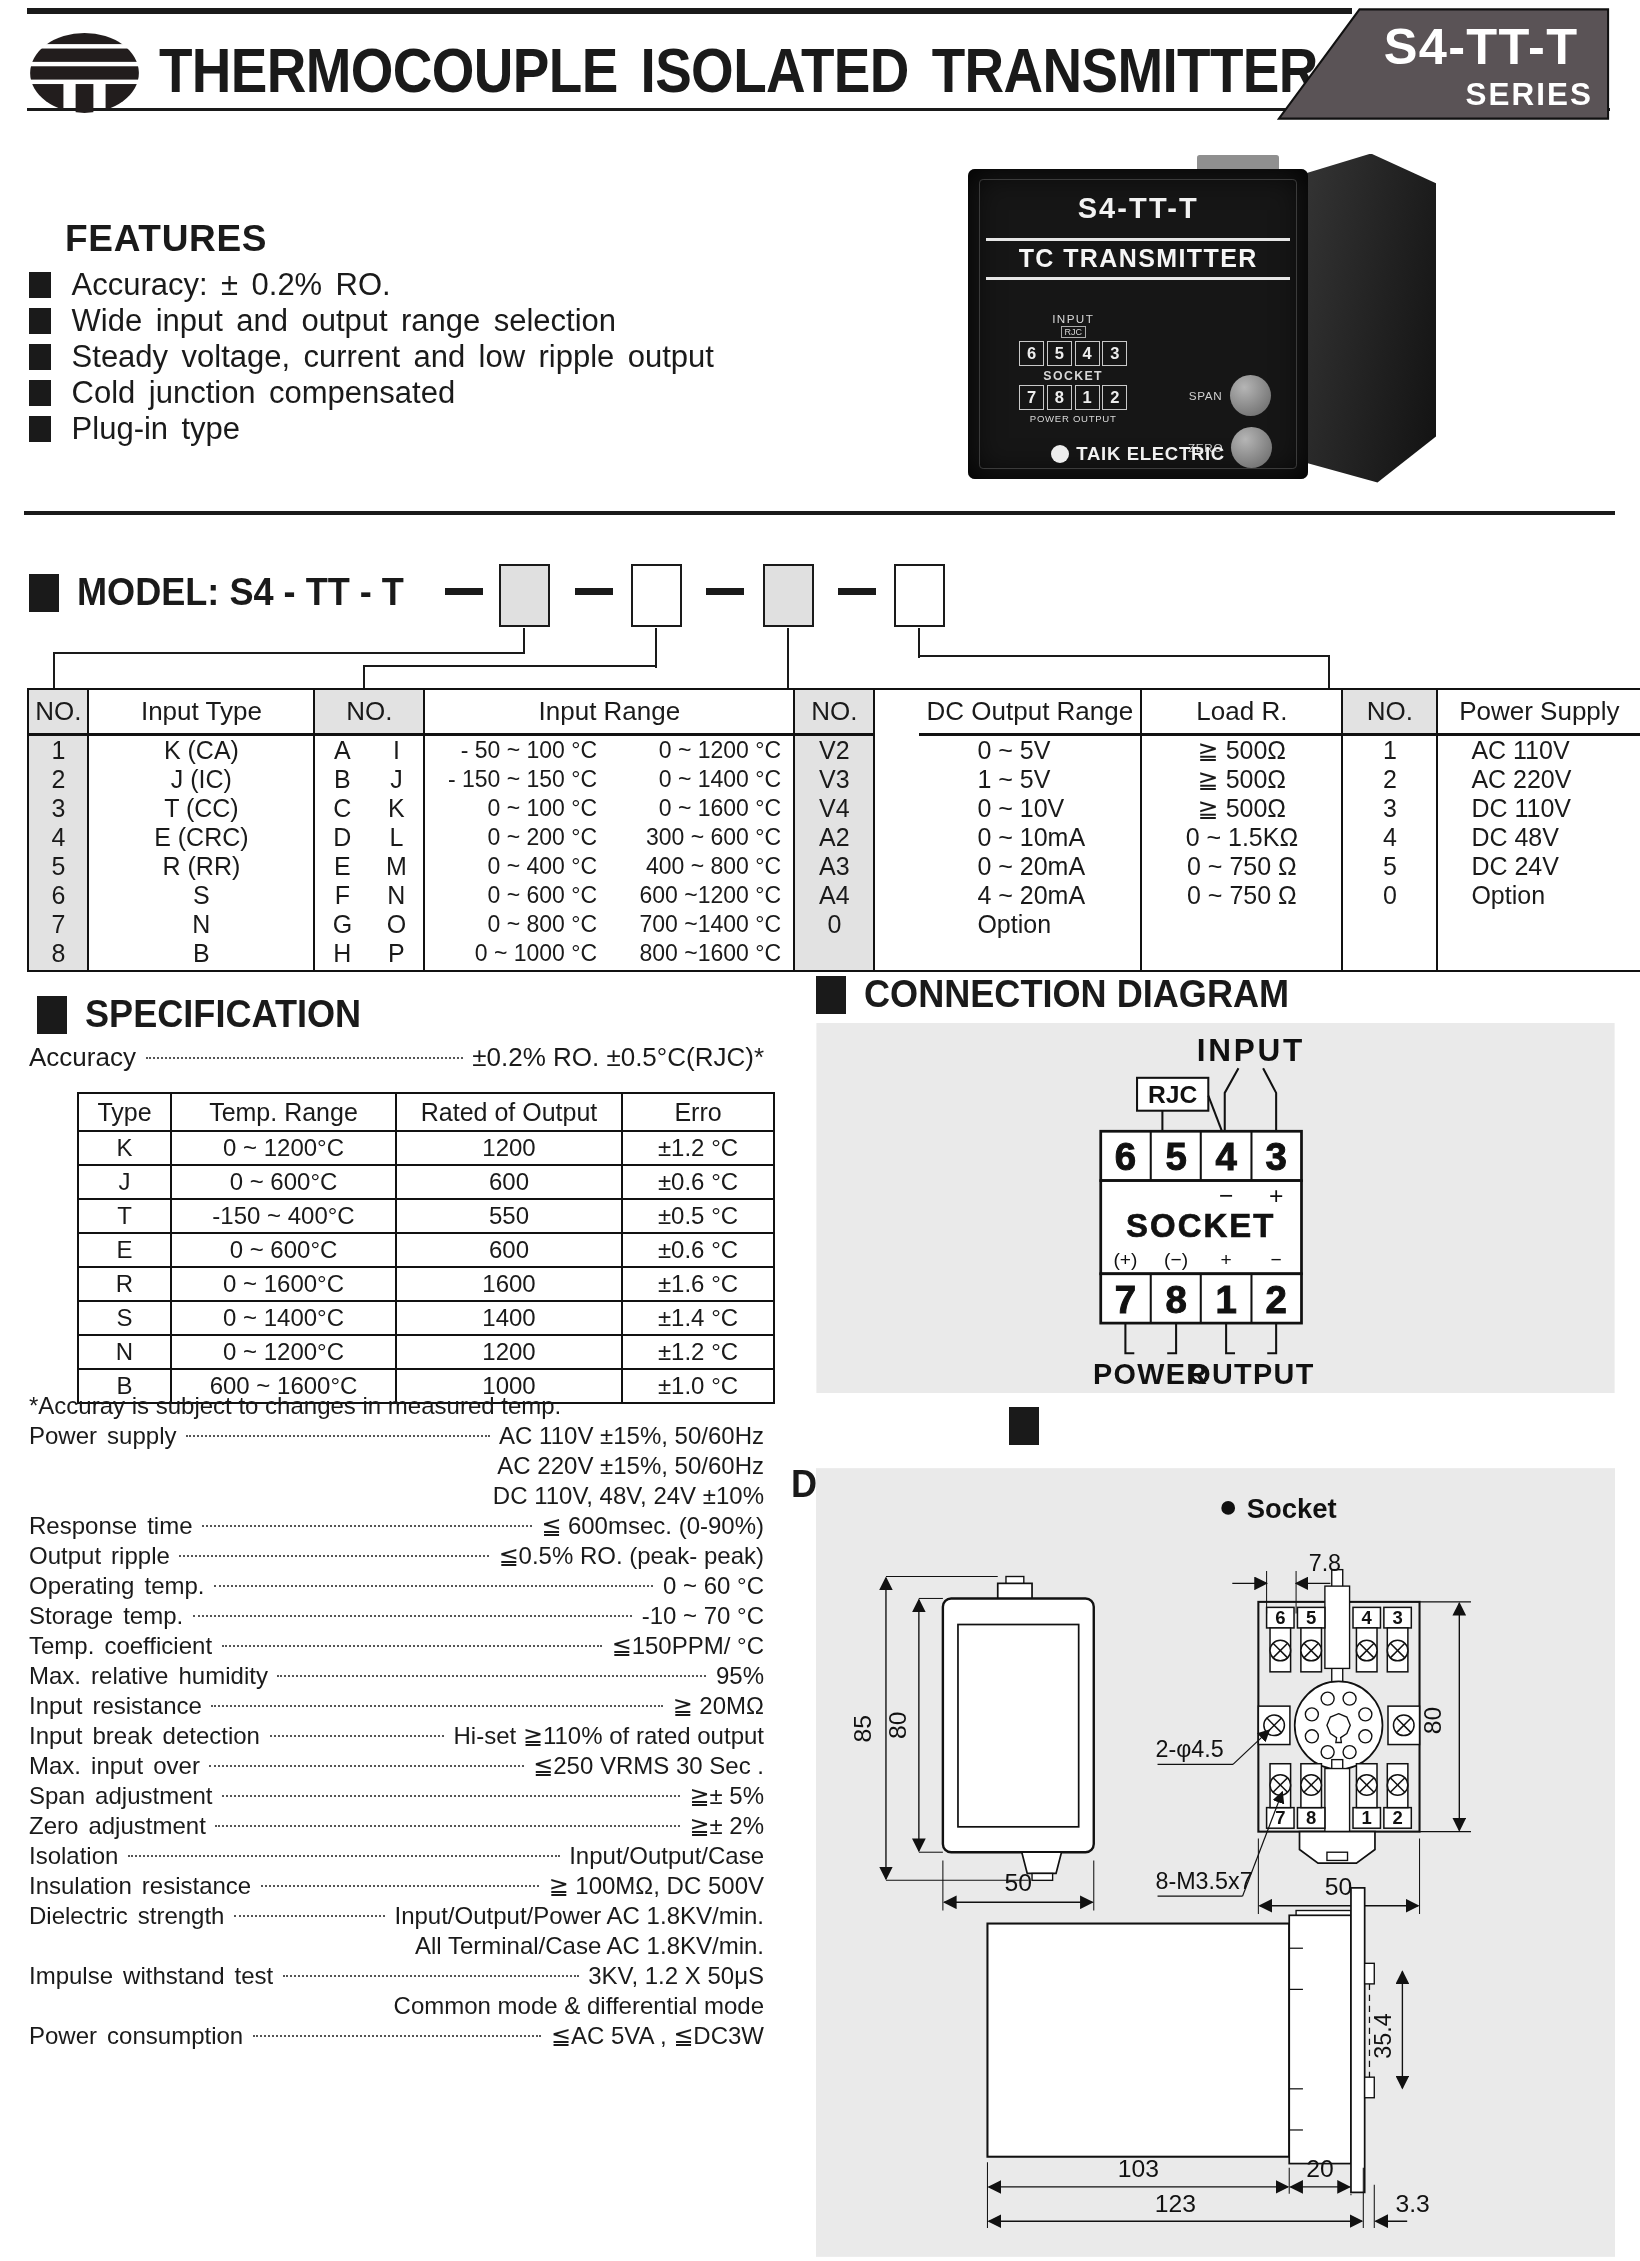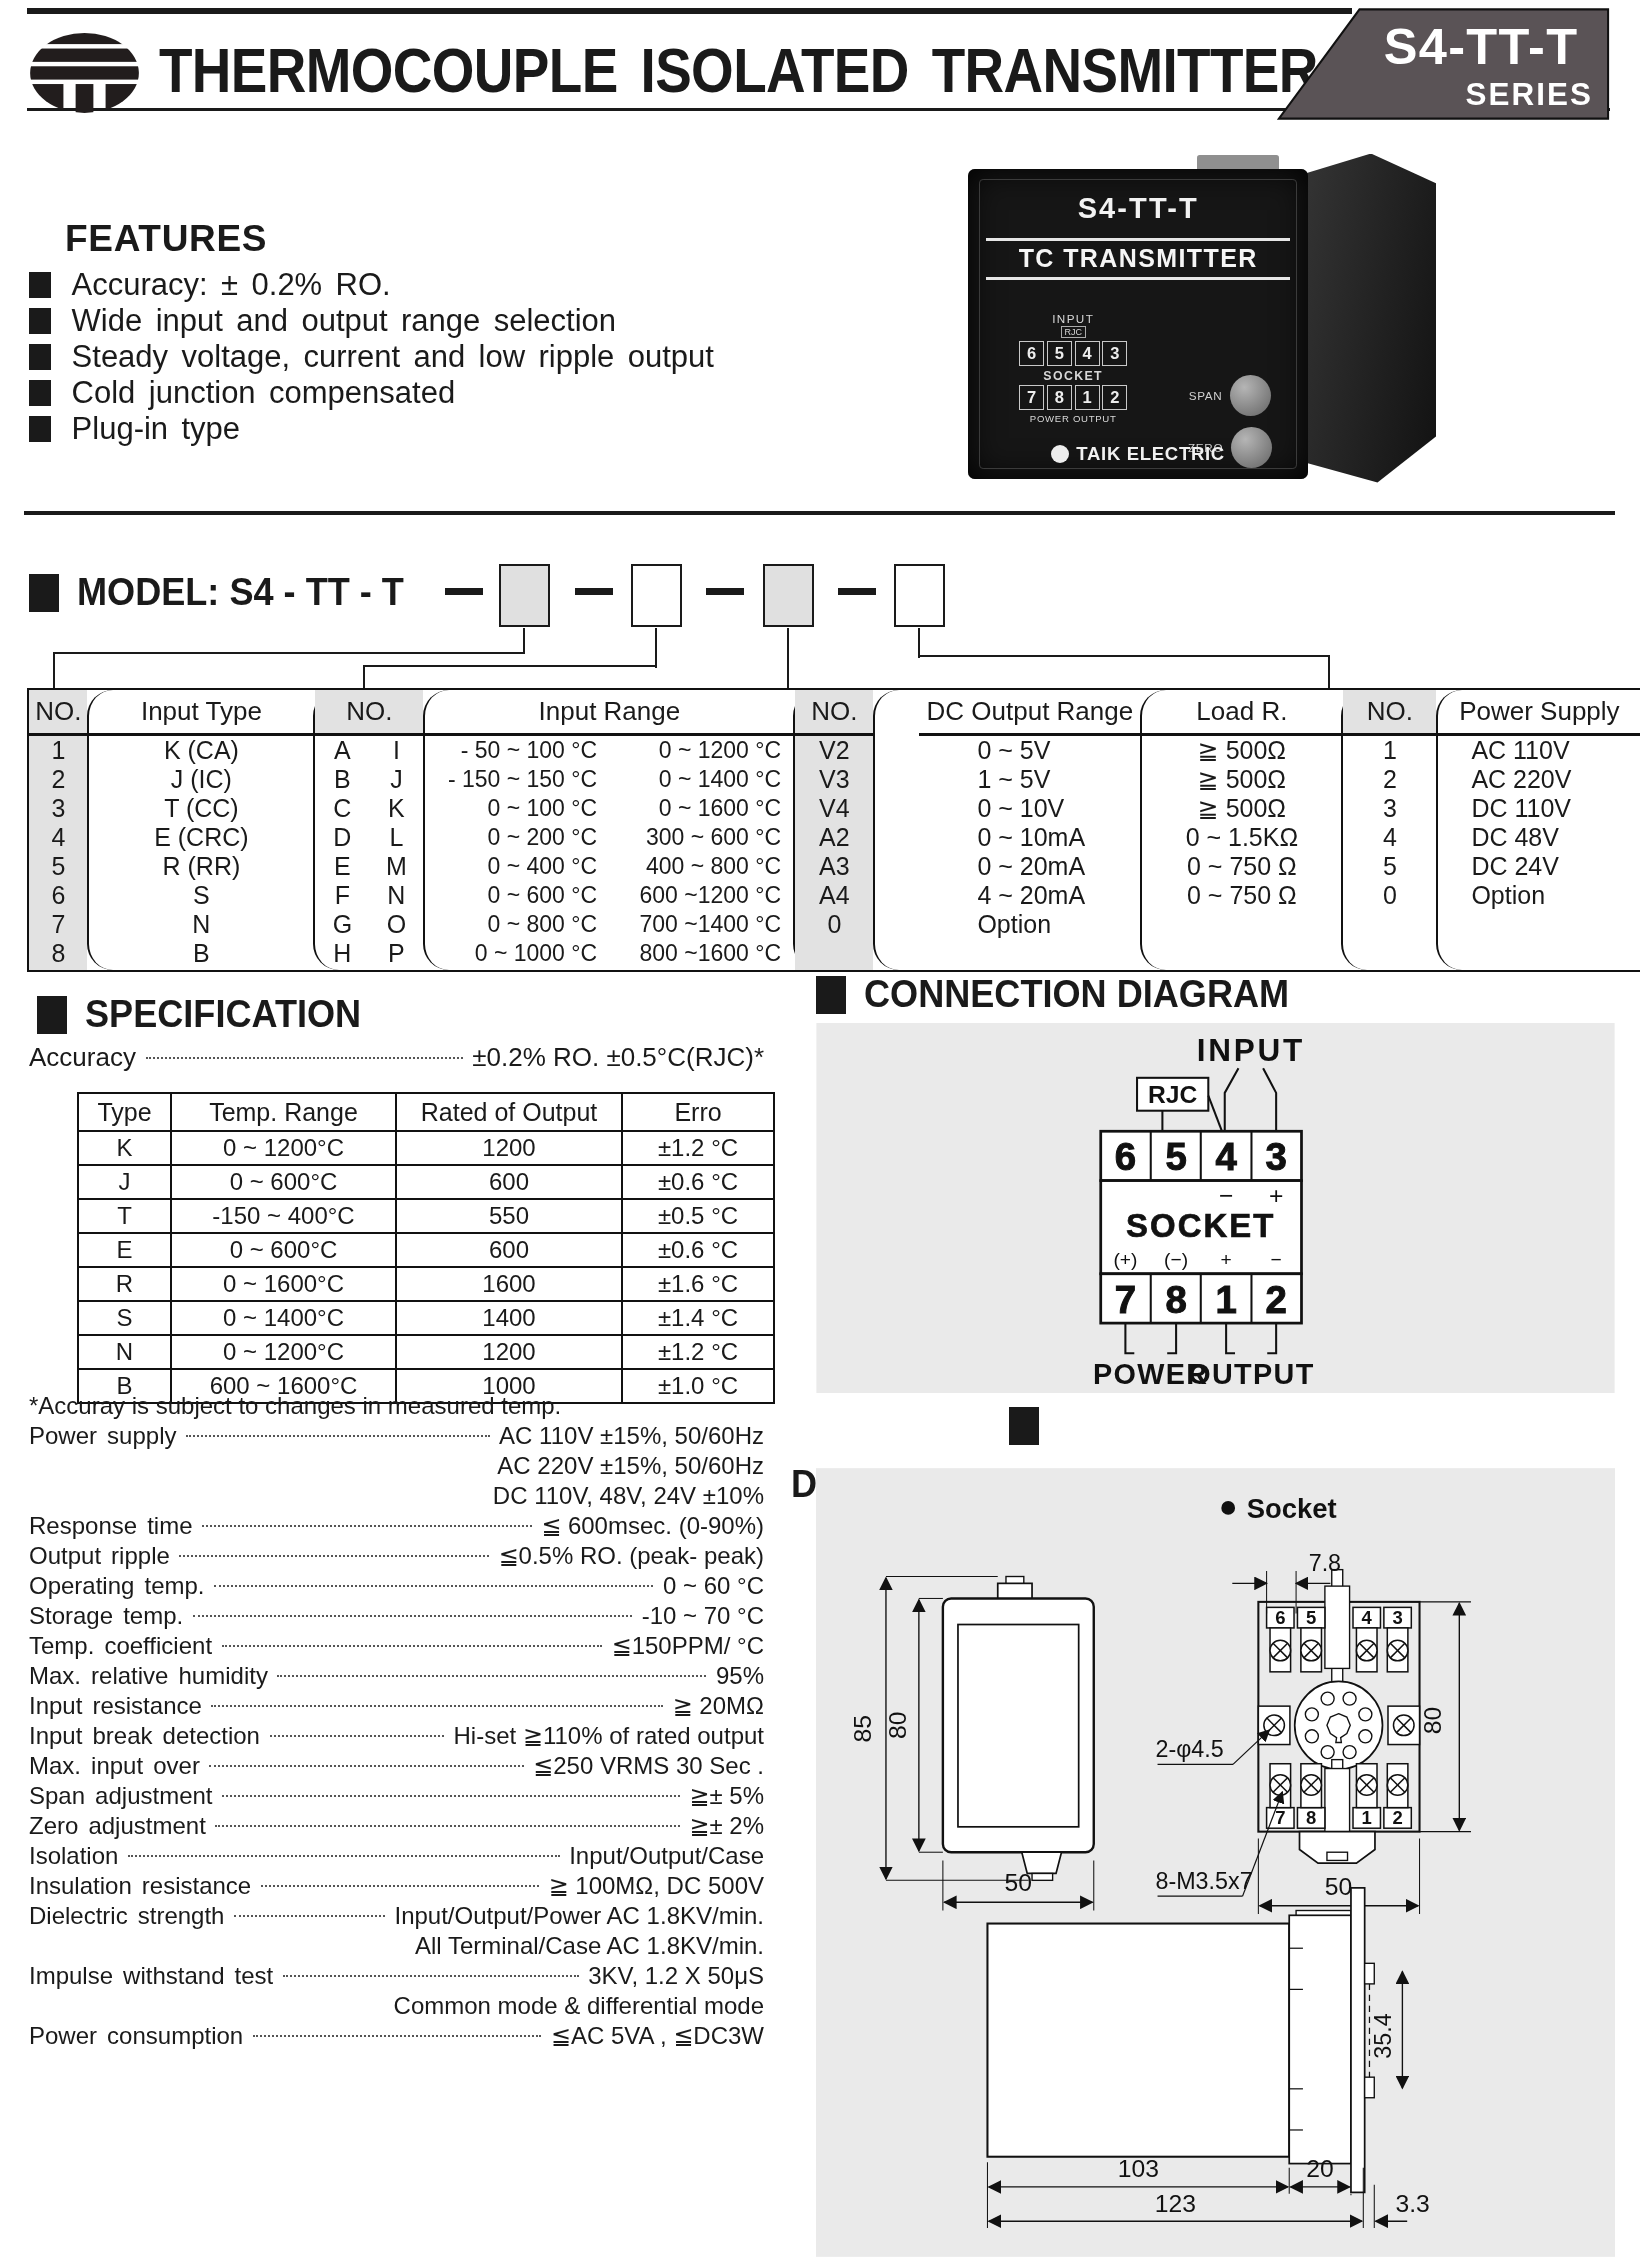--- a/index.html
+++ b/index.html
@@ -54,21 +54,21 @@
   .sq{width:30px;height:38px;background:#1a1a1a;flex:none;}
   .sec-text{font-size:38px;font-weight:bold;letter-spacing:0;white-space:nowrap;transform:scaleX(.95);transform-origin:left center;}
   .mbox{position:absolute;width:51px;height:63px;border:2.1px solid #1a1a1a;box-sizing:border-box;}
   .mbox.gray{background:#e0e0e0;}
   .mbox.white{background:#fff;}
   .mdash{position:absolute;width:38px;height:6.9px;background:#1a1a1a;}
   .mline{position:absolute;background:#1a1a1a;}
 
   
   #sel-table{position:absolute;left:27.4px;top:688px;display:flex;border:2.7px solid #111;background:#fff;}
-  .col{border-left:2.1px solid #111;border-radius:26px;}
+  .col{border-left:2.1px solid #111;}
   .col:first-child{border-left:none;}
   .th{height:43px;display:flex;align-items:center;justify-content:center;font-size:26px;
       border-bottom:3.4px solid #111;white-space:nowrap;}
   .th.gray{background:#e2e2e2;}
   .tdata{display:grid;grid-auto-rows:29px;align-content:start;height:234px;}
   .tdata.gray{background:#e2e2e2;}
   .tdata .cell{display:flex;align-items:center;justify-content:center;font-size:25px;white-space:nowrap;}
   .split{display:flex;}
   .split .sub{flex:1;display:grid;grid-auto-rows:29px;align-content:start;}
   .sub .cell{display:flex;align-items:center;justify-content:center;font-size:25px;white-space:nowrap;}

